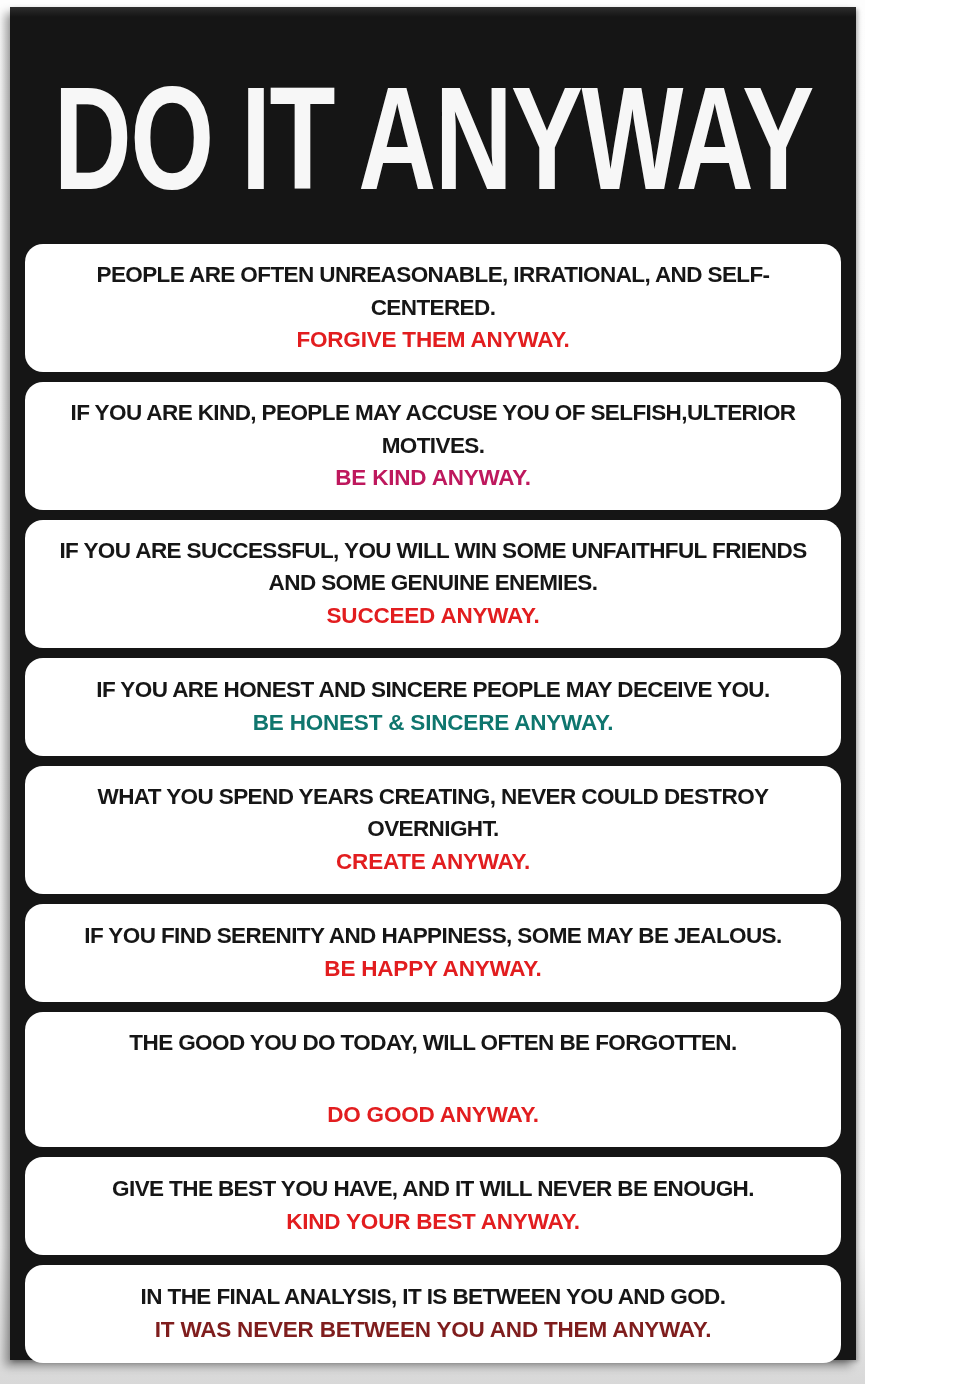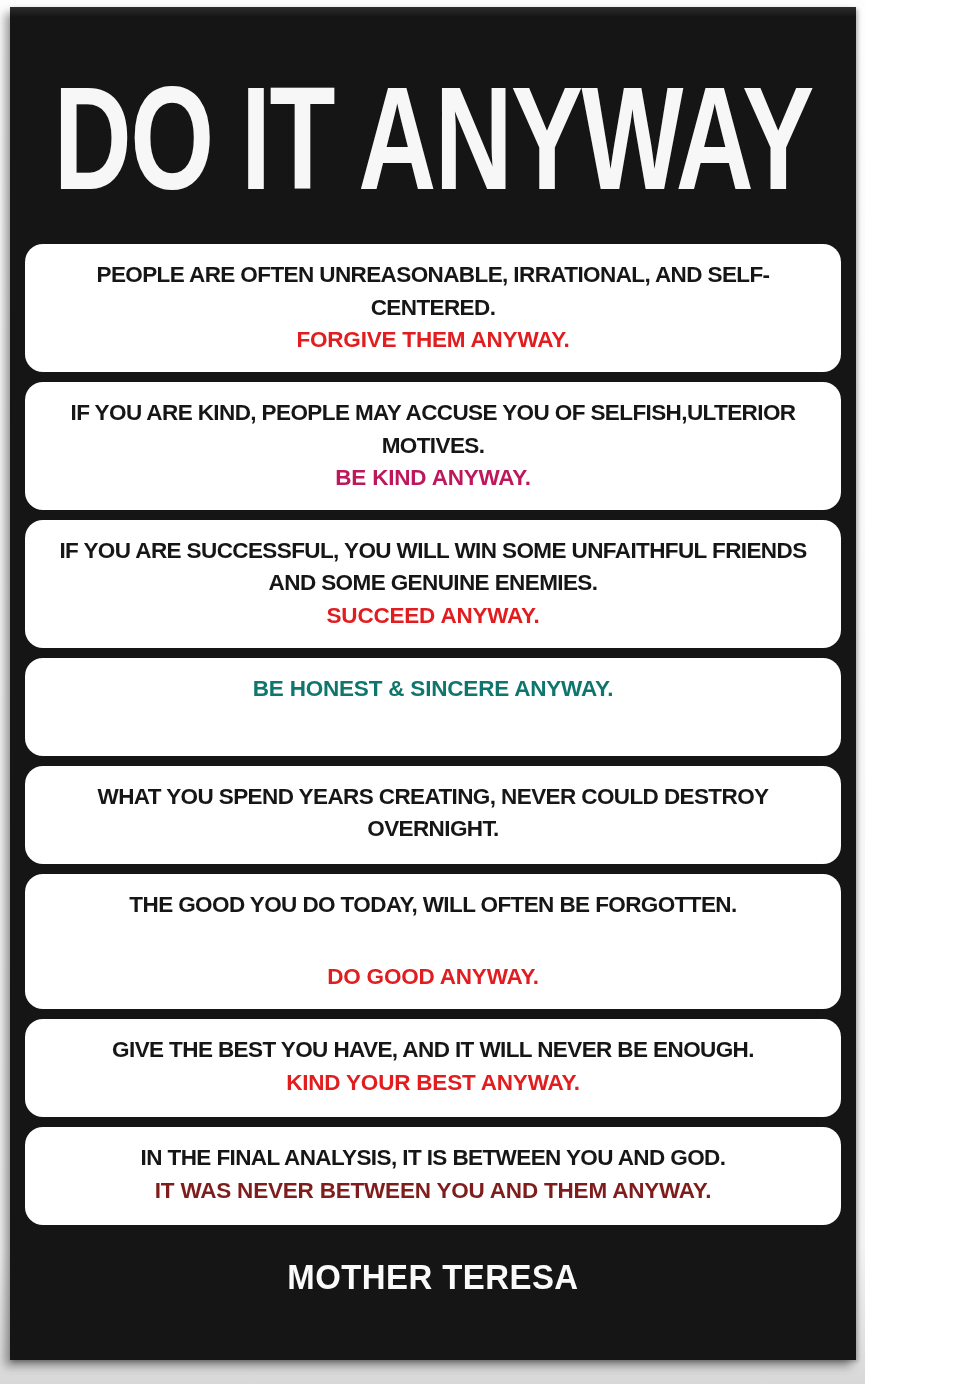--- a/index.html
+++ b/index.html
@@ -58,21 +58,21 @@
     gap: 10px;
   }
   .quote-card {
     background: #ffffff;
     border-radius: 18px;
     min-height: 98px;
     box-sizing: border-box;
     padding: 15px 20px;
     display: flex;
     flex-direction: column;
-    justify-content: flex-start;
+    justify-content: center;
     text-align: center;
   }
   .quote-statement {
     color: #161616;
     font-weight: bold;
     font-size: 22.5px;
     line-height: 1.45;
     letter-spacing: -0.6px;
   }
   .quote-anyway {
@@ -107,27 +107,33 @@
     <div class="quote-statement">IF YOU ARE KIND, PEOPLE MAY ACCUSE YOU OF SELFISH,ULTERIOR MOTIVES.</div>
     <div class="quote-anyway" style="color: #be185d;">BE KIND ANYWAY.</div>
   </div>
 
   <div class="quote-card">
     <div class="quote-statement">IF YOU ARE SUCCESSFUL, YOU WILL WIN SOME UNFAITHFUL FRIENDS AND SOME GENUINE ENEMIES.</div>
     <div class="quote-anyway" style="color: rgb(226, 29, 31);">SUCCEED ANYWAY.</div>
   </div>
 
   <div class="quote-card">
+    <div class="quote-statement">IF YOU ARE HONEST AND SINCERE PEOPLE MAY DECEIVE YOU.</div>
     <div class="quote-anyway" style="color: #0f766e;">BE HONEST &amp; SINCERE ANYWAY.</div>
   </div>
 
   <div class="quote-card">
     <div class="quote-statement">WHAT YOU SPEND YEARS CREATING, NEVER COULD DESTROY OVERNIGHT.</div>
+    <div class="quote-anyway" style="color: rgb(226, 29, 31);">CREATE ANYWAY.</div>
   </div>
 
+  <div class="quote-card">
+    <div class="quote-statement">IF YOU FIND SERENITY AND HAPPINESS, SOME MAY BE JEALOUS.</div>
+    <div class="quote-anyway" style="color: rgb(226, 29, 31);">BE HAPPY ANYWAY.</div>
+  </div>
 
   <div class="quote-card">
     <div class="quote-statement">THE GOOD YOU DO TODAY, WILL OFTEN BE FORGOTTEN.</div>
     <div class="quote-anyway" style="color: rgb(226, 29, 31); margin-top: 40px;">DO GOOD ANYWAY.</div>
   </div>
 
   <div class="quote-card">
     <div class="quote-statement">GIVE THE BEST YOU HAVE, AND IT WILL NEVER BE ENOUGH.</div>
     <div class="quote-anyway" style="color: rgb(226, 29, 31);">KIND YOUR BEST ANYWAY.</div>
   </div>

